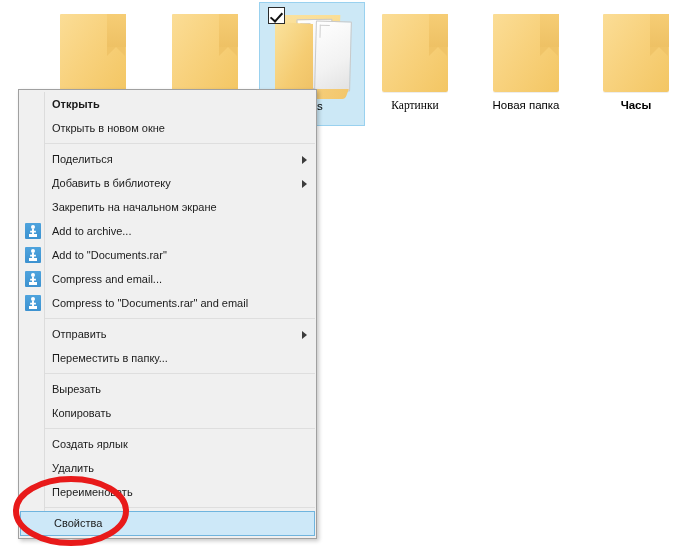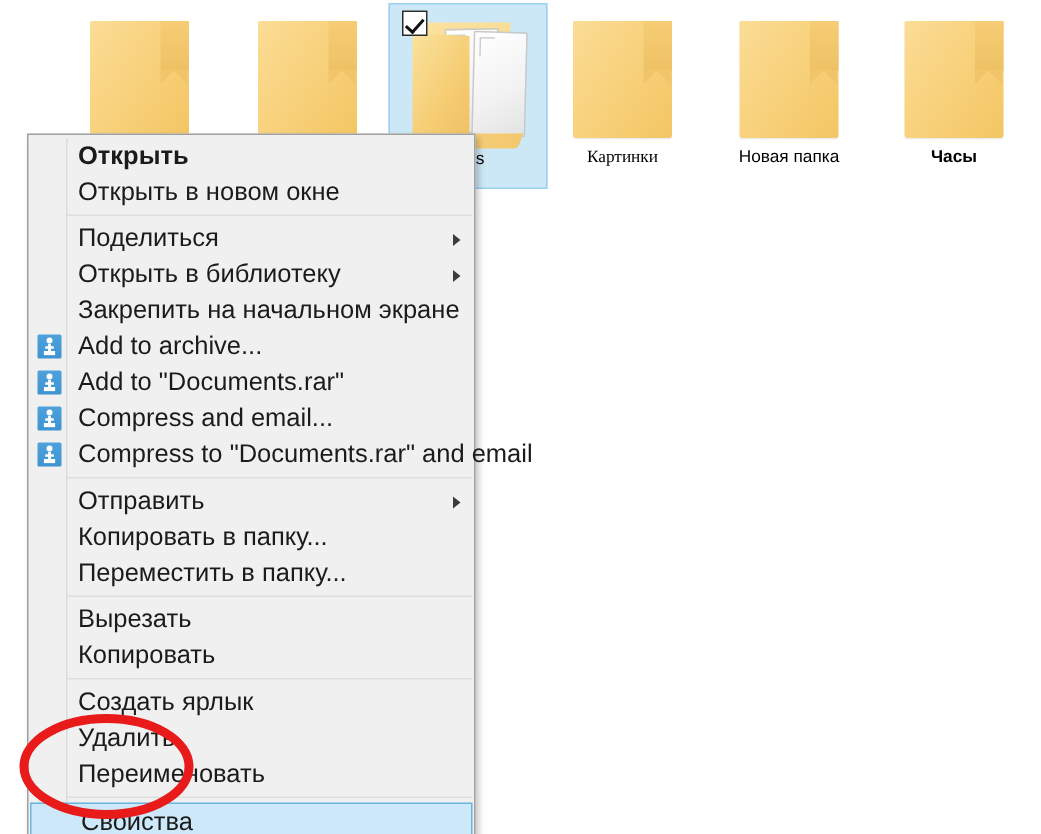--- a/index.html
+++ b/index.html
@@ -179,21 +179,21 @@
     width: 1px;
     background: #dcdcdc;
   }
 
   .menu-item {
     position: relative;
     height: 24px;
     line-height: 24px;
     padding-left: 33px;
     padding-right: 24px;
-    font-size: 17px;
+    font-size: 11px;
     color: #1b1b1b;
     white-space: nowrap;
     box-sizing: border-box;
   }
   .menu-item.bold { font-weight: bold; }
   .menu-item.highlight {
     background: #cde8f8;
     border: 1px solid #6fb4de;
     height: 25px;
     line-height: 23px;
@@ -327,37 +327,36 @@
     </div>
   </div>
 
 <div id="context-menu">
   <div class="gutter-line"></div>
   <div id="menu-items-host">
       <div class="menu-item bold"><span>Открыть</span></div>
       <div class="menu-item"><span>Открыть в новом окне</span></div>
       <div class="menu-separator"></div>
       <div class="menu-item"><span>Поделиться</span><div class="submenu-arrow"></div></div>
-      <div class="menu-item"><span>Открыть в библиотеку</span><div class="submenu-arrow"></div></div>
+      <div class="menu-item"><span>Добавить в библиотеку</span><div class="submenu-arrow"></div></div>
       <div class="menu-item"><span>Закрепить на начальном экране</span></div>
       <div class="menu-item"><div class="icon-slot">
           <div class="winrar-icon"></div>
         </div><span>Add to archive...</span></div>
       <div class="menu-item"><div class="icon-slot">
           <div class="winrar-icon"></div>
         </div><span>Add to "Documents.rar"</span></div>
       <div class="menu-item"><div class="icon-slot">
           <div class="winrar-icon"></div>
         </div><span>Compress and email...</span></div>
       <div class="menu-item"><div class="icon-slot">
           <div class="winrar-icon"></div>
         </div><span>Compress to "Documents.rar" and email</span></div>
       <div class="menu-separator"></div>
       <div class="menu-item"><span>Отправить</span><div class="submenu-arrow"></div></div>
-      <div class="menu-item"><span>Копировать в папку...</span></div>
       <div class="menu-item"><span>Переместить в папку...</span></div>
       <div class="menu-separator"></div>
       <div class="menu-item"><span>Вырезать</span></div>
       <div class="menu-item"><span>Копировать</span></div>
       <div class="menu-separator"></div>
       <div class="menu-item"><span>Создать ярлык</span></div>
       <div class="menu-item"><span>Удалить</span></div>
       <div class="menu-item"><span>Переименовать</span></div>
       <div class="menu-separator"></div>
       <div class="menu-item highlight"><span>Свойства</span></div>

